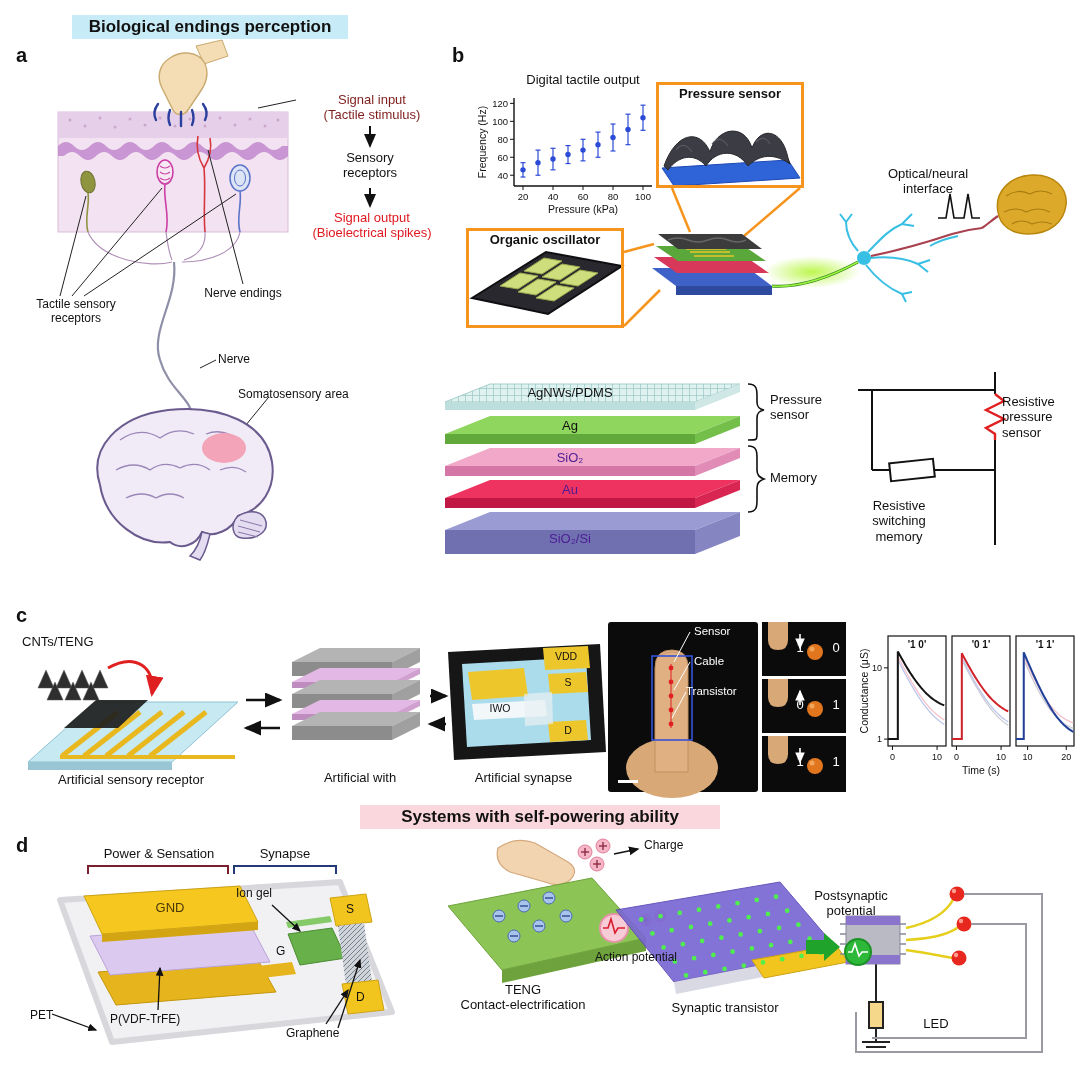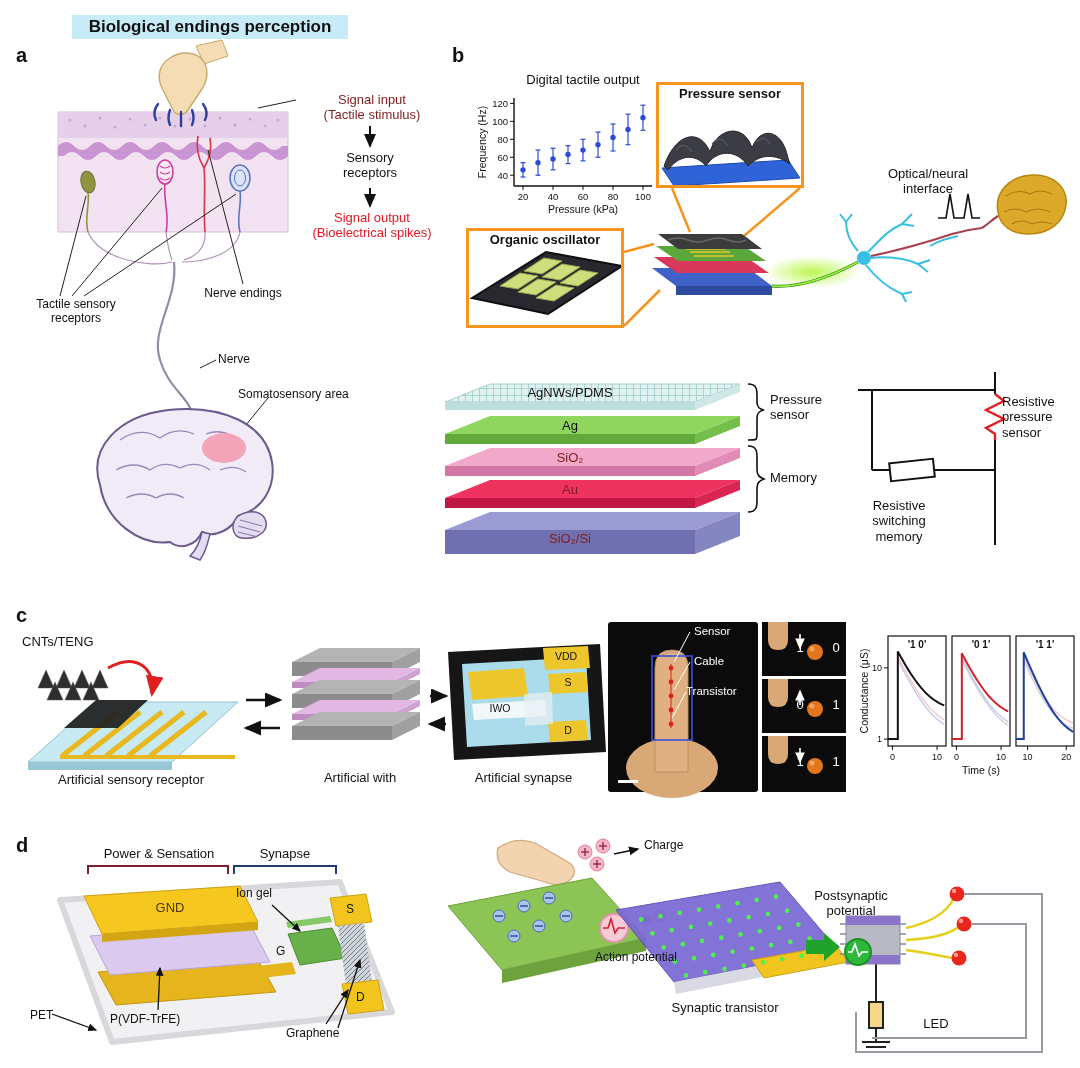--- a/index.html
+++ b/index.html
@@ -2,21 +2,21 @@
 <html><head>
 <meta charset="utf-8">
 <style>
   *{margin:0;padding:0;box-sizing:border-box}
   body{background:#fff;font-family:"Liberation Sans",sans-serif}
   #fig{position:relative;width:1080px;height:1068px;background:#fff;overflow:hidden}
   #artwork{position:absolute;left:0;top:0;z-index:1}
   .lbl{position:absolute;z-index:3;font-weight:normal;color:#111;white-space:pre-line;line-height:1.18;font-size:13px}
   .c{text-align:center}
   .n{font-weight:normal;font-size:12px}
-  .w{color:#7f1d1d}
+  .w{color:#4c1d95}
   .title{position:absolute;z-index:3;font-size:17px;font-weight:bold;text-align:center;padding:2px 0;color:#111;white-space:nowrap}
   .letter{position:absolute;z-index:3;font-size:20px;font-weight:bold;color:#111}
   .obox{position:absolute;z-index:2;border:3px solid #f7941d;background:transparent}
   .obox-label{position:absolute;z-index:3;background:#fff;font-weight:bold;font-size:13px;text-align:center;color:#111}
   .ph{color:#fff;font-size:11.5px}
   .digit{width:16px;text-align:center;color:#fff;font-size:13px}
   .pad{font-size:10.5px}
   .sm{font-size:12px}
   .md{font-size:13px}
 </style>
@@ -541,20 +541,21 @@
   <circle cx="959" cy="958" r="7.5" fill="#e8281e"></circle>
         <circle cx="956" cy="955" r="2.2" fill="#ff9c90"></circle>
   <g stroke="#9a9aa2" stroke-width="2" fill="none">
     <path d="M964,894 L1042,894 L1042,1052 L856,1052 L856,1012"></path>
     <path d="M971,924 L1026,924 L1026,1038 L872,1038"></path>
   </g>
 </g>
 </svg>
 
 <div class="title" style="left:72px;top:15px;width:276px;background:#c7ebf7">Biological endings perception</div>
+<div class="title" style="left:360px;top:805px;width:360px;background:#fad7dc">Systems with self-powering ability</div>
 <div class="letter" style="left:16px;top:44px">a</div>
 <div class="letter" style="left:452px;top:44px">b</div>
 <div class="letter" style="left:16px;top:604px">c</div>
 <div class="letter" style="left:16px;top:834px">d</div>
 
 <div class="lbl c" style="left:292px;top:92px;width:160px;color:#7f1d1d">Signal input
 (Tactile stimulus)</div>
 <div class="lbl c" style="left:310px;top:150px;width:120px">Sensory
 receptors</div>
 <div class="lbl c" style="left:282px;top:210px;width:180px;color:#e01820">Signal output
@@ -610,18 +611,20 @@
 <div class="lbl c" style="left:135px;top:900px;width:70px;color:#4a3808">GND</div>
 <div class="lbl sm" style="left:236px;top:886px;width:60px">Ion gel</div>
 <div class="lbl sm" style="left:346px;top:902px;width:20px">S</div>
 <div class="lbl sm" style="left:356px;top:990px;width:20px">D</div>
 <div class="lbl sm" style="left:276px;top:944px;width:16px">G</div>
 <div class="lbl sm" style="left:30px;top:1008px;width:40px">PET</div>
 <div class="lbl sm" style="left:110px;top:1012px;width:110px">P(VDF-TrFE)</div>
 <div class="lbl sm" style="left:286px;top:1026px;width:80px">Graphene</div>
 <div class="lbl sm" style="left:644px;top:838px;width:60px">Charge</div>
 <div class="lbl c sm" style="left:576px;top:950px;width:120px">Action potential</div>
+<div class="lbl c md" style="left:428px;top:982px;width:190px">TENG
+Contact-electrification</div>
 <div class="lbl c md" style="left:650px;top:1000px;width:150px">Synaptic transistor</div>
 <div class="lbl c md" style="left:792px;top:888px;width:118px">Postsynaptic
 potential</div>
 <div class="lbl c md" style="left:914px;top:1016px;width:44px">LED</div>
 
 </div>
 
 </body></html>

